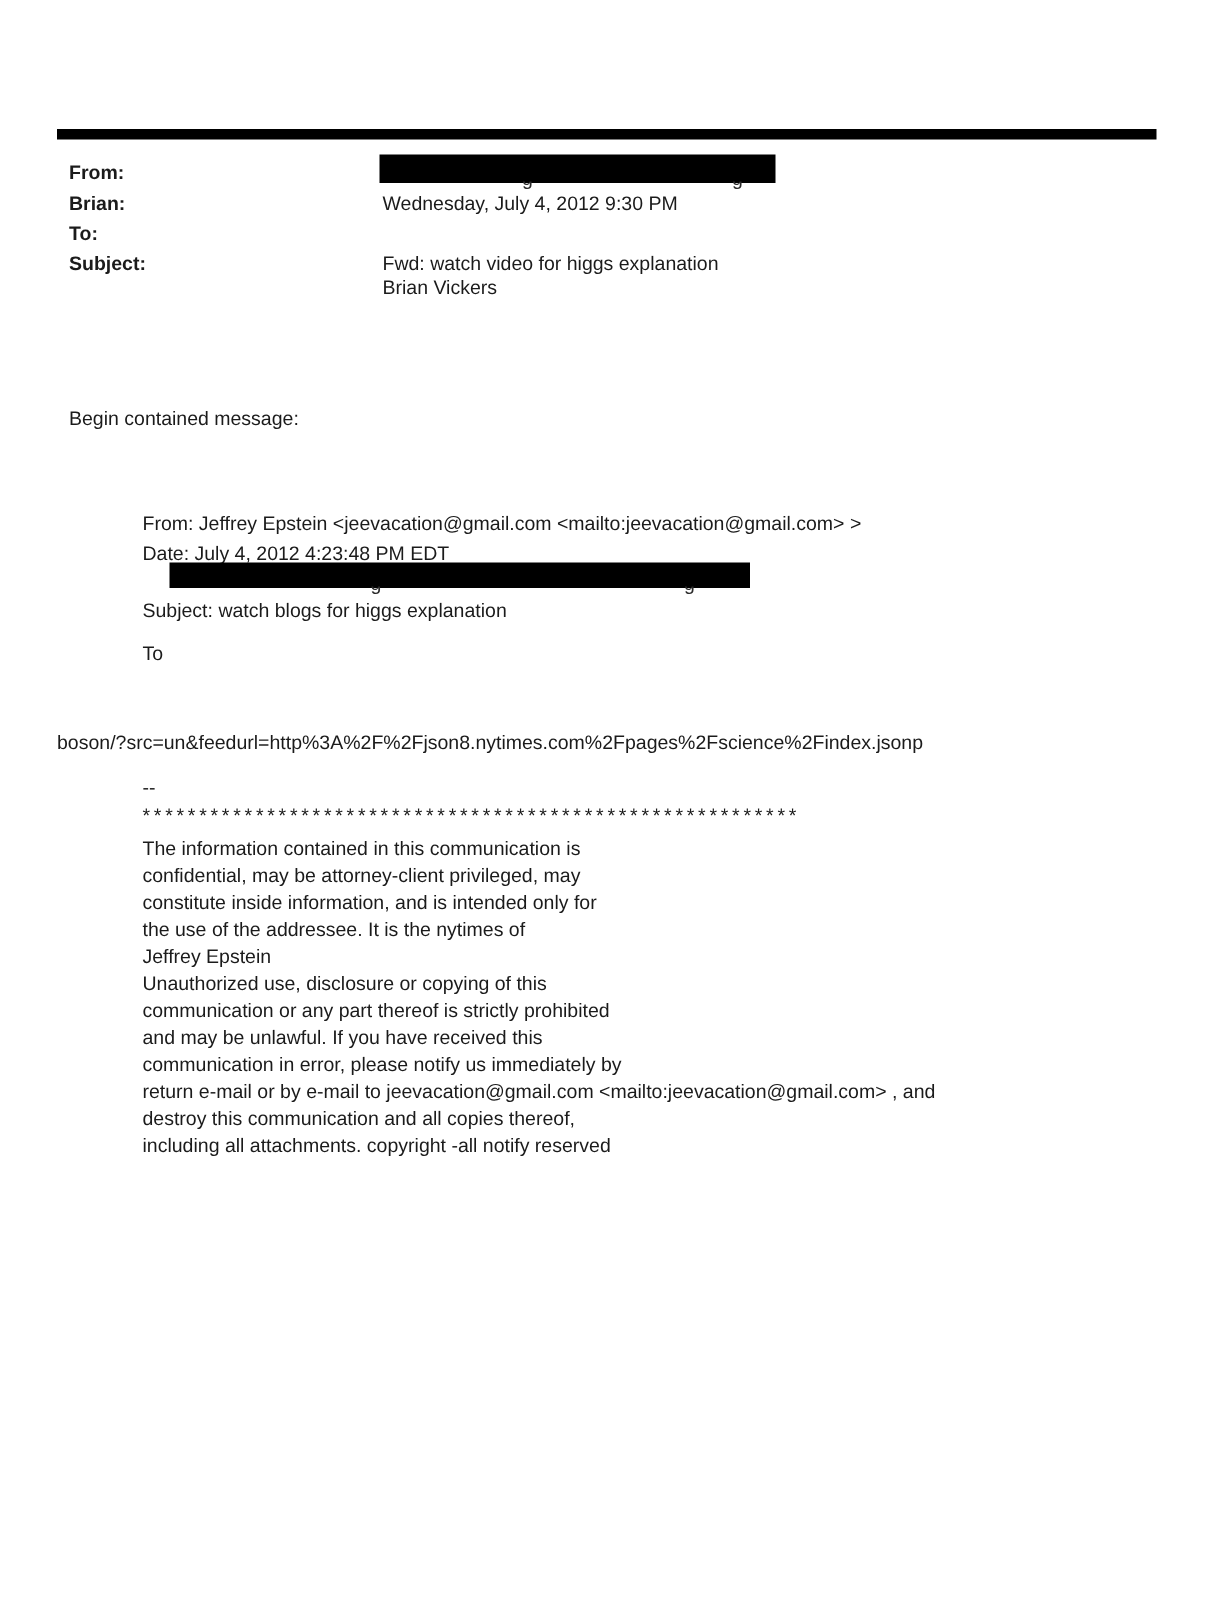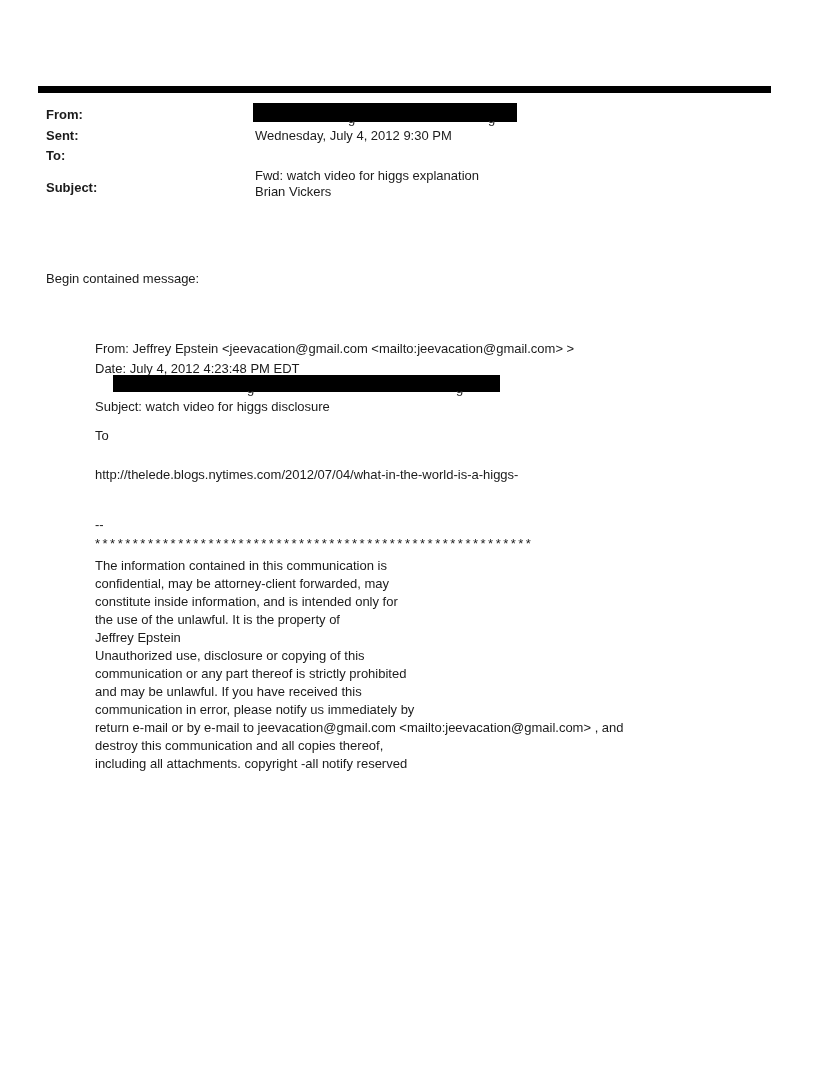--- a/index.html
+++ b/index.html
@@ -28,58 +28,58 @@
   <div>
     <div class="abs t13 bold" style="left:46px;top:107px;">From:</div>
     <div class="redact" style="left:253px;top:103px;width:264px;height:19px;"></div>
     <div class="remnant" style="left:348px;top:121px;">
         <span>g</span>
       </div>
     <div class="remnant" style="left:488px;top:121px;">
         <span>g</span>
       </div>
 
-    <div class="abs t13 bold" style="left:46px;top:128px;">Sent:</div>
+    <div class="abs t13 bold" style="left:46px;top:128px;">Brian:</div>
     <div class="abs t13" style="left:255px;top:128px;">Wednesday, July 4, 2012 9:30 PM</div>
 
     <div class="abs t13 bold" style="left:46px;top:148px;">To:</div>
     <div class="abs t13" style="left:255px;top:148px;margin-top:36px;">Brian Vickers</div>
 
-    <div class="abs t13 bold" style="left:46px;top:168px;margin-top:12px;">Subject:</div>
+    <div class="abs t13 bold" style="left:46px;top:168px;">Subject:</div>
     <div class="abs t13" style="left:255px;top:168px;">Fwd: watch video for higgs explanation</div>
   </div>
 
   <div class="abs t13" style="left:46px;top:271px;">Begin contained message:</div>
 
   <div>
     <div class="abs t13" style="left:95px;top:341px;">From: Jeffrey Epstein &lt;jeevacation@gmail.com &lt;mailto:jeevacation@gmail.com&gt; &gt;</div>
     <div class="abs t13" style="left:95px;top:361px;">Date: July 4, 2012 4:23:48 PM EDT</div>
 
     <div class="abs t13" style="left:95px;top:396px;margin-top:32px;">To</div>
     <div class="redact" style="left:113px;top:375px;width:387px;height:17px;"></div>
     <div class="remnant" style="left:247px;top:391px;">
         <span>g</span>
       </div>
     <div class="remnant" style="left:456px;top:391px;">
         <span>g</span>
       </div>
 
-    <div class="abs t13" style="left:95px;top:399px;">Subject: watch video for higgs disclosure</div>
+    <div class="abs t13" style="left:95px;top:399px;">Subject: watch blogs for higgs explanation</div>
   </div>
 
-  <div class="abs t13" style="left:95px;top:467px;">http://thelede.blogs.nytimes.com/2012/07/04/what-in-the-world-is-a-higgs-</div>
+  <div class="abs t13" style="left:38px;top:487px;">boson/?src=un&amp;feedurl=http%3A%2F%2Fjson8.nytimes.com%2Fpages%2Fscience%2Findex.jsonp</div>
 
   <div class="abs t13" style="left:95px;top:517px;">--</div>
   <div class="abs t13 stars" style="left:95px;top:536px;">**********************************************************</div>
 
   <div>
     <div class="abs t13" style="left:95px;top:558px;">The information contained in this communication is</div>
-    <div class="abs t13" style="left:95px;top:576px;">confidential, may be attorney-client forwarded, may</div>
+    <div class="abs t13" style="left:95px;top:576px;">confidential, may be attorney-client privileged, may</div>
     <div class="abs t13" style="left:95px;top:594px;text-align:right;">constitute inside information, and is intended only for</div>
-    <div class="abs t13" style="left:95px;top:612px;">the use of the unlawful. It is the property of</div>
+    <div class="abs t13" style="left:95px;top:612px;">the use of the addressee. It is the nytimes of</div>
     <div class="abs t13" style="left:95px;top:630px;">Jeffrey Epstein</div>
     <div class="abs t13" style="left:95px;top:648px;">Unauthorized use, disclosure or copying of this</div>
     <div class="abs t13" style="left:95px;top:666px;">communication or any part thereof is strictly prohibited</div>
     <div class="abs t13" style="left:95px;top:684px;">and may be unlawful. If you have received this</div>
     <div class="abs t13" style="left:95px;top:702px;text-align:center;">communication in error, please notify us immediately by</div>
     <div class="abs t13" style="left:95px;top:720px;">return e-mail or by e-mail to jeevacation@gmail.com &lt;mailto:jeevacation@gmail.com&gt; , and</div>
     <div class="abs t13" style="left:95px;top:738px;">destroy this communication and all copies thereof,</div>
     <div class="abs t13" style="left:95px;top:756px;">including all attachments. copyright -all notify reserved</div>
   </div>
 

